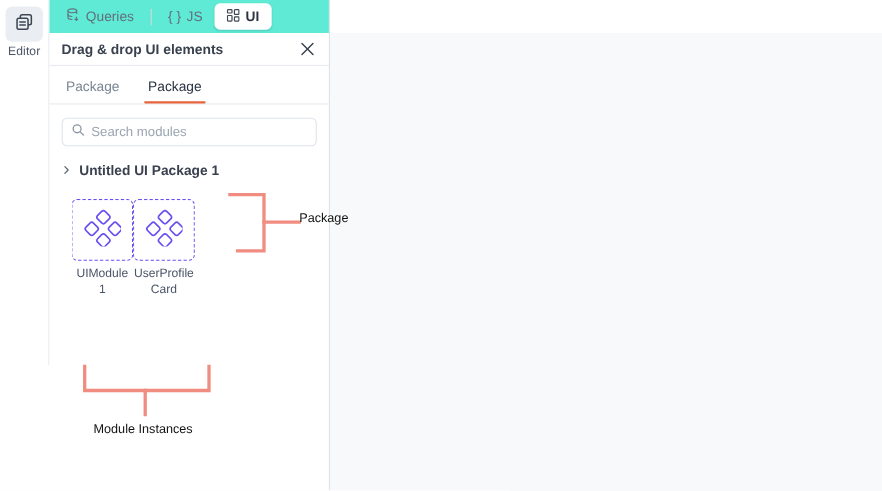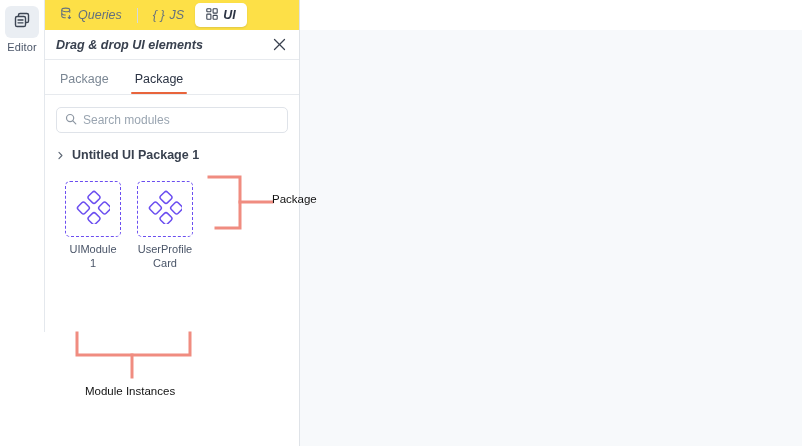--- a/index.html
+++ b/index.html
@@ -34,45 +34,43 @@
   
   #panel {
     width: 255px; flex: 0 0 255px; height: 446px;
     background: #ffffff;
     border-right: 1px solid #dfe3e8;
     display: flex; flex-direction: column;
     position: relative;
   }
   #tabbar {
     height: 30px; flex: 0 0 30px;
-    background: #fde047;
+    background: #5eead4;
     display: flex; align-items: center;
     padding: 0 4px;
     position: relative;
-    font-style: italic;
   }
   .tab {
     display: flex; align-items: center; gap: 5px;
     height: 24px; padding: 0 11px;
     font-size: 12.5px; color: #63707e;
     border-radius: 5px; cursor: pointer;
     white-space: nowrap;
   }
   .tab.active {
     background: #ffffff; color: #2c3444; font-weight: 600;
     box-shadow: 0 1px 2px rgba(22,34,51,.13);
   }
   .tab-sep { width: 1px; height: 15px; background: #d3d9e0; margin: 0 4px; }
 
   #panel-header {
     height: 30px; flex: 0 0 30px;
     display: flex; align-items: center; justify-content: space-between;
     padding: 0 11px 0 11px;
     border-bottom: 1px solid #e7eaee;
-    font-style: italic;
   }
   #panel-title { font-size: 12.6px; font-weight: 700; color: #39414f; }
   #panel-close {
     width: 18px; height: 18px; cursor: pointer; color: #39414f;
     display: flex; align-items: center; justify-content: center;
   }
 
   #subtabs {
     height: 35px; flex: 0 0 35px;
     display: flex; align-items: flex-end;
@@ -104,21 +102,21 @@
   }
   #search-input::placeholder { color: #9aa5b1; }
 
   .tree-row {
     display: flex; align-items: center; gap: 7px;
     height: 20px; margin-top: 12px; cursor: pointer;
   }
   .tree-label { font-size: 12.5px; font-weight: 700; color: #39414f; }
 
   #module-grid {
-    display: flex; gap: 16px; margin-top: 16px; padding-left: 9px;
+    display: flex; margin-top: 16px; padding-left: 9px;
   }
   .module-card { width: 56px; cursor: grab; }
   .module-thumb {
     width: 56px; height: 56px;
     border: 1.5px dashed #6b4ef0; border-radius: 5px;
     display: flex; align-items: center; justify-content: center;
   }
   .module-name {
     margin-top: 6px; font-size: 11px; color: #4a5568;
     text-align: center; line-height: 1.25; word-break: break-all;

